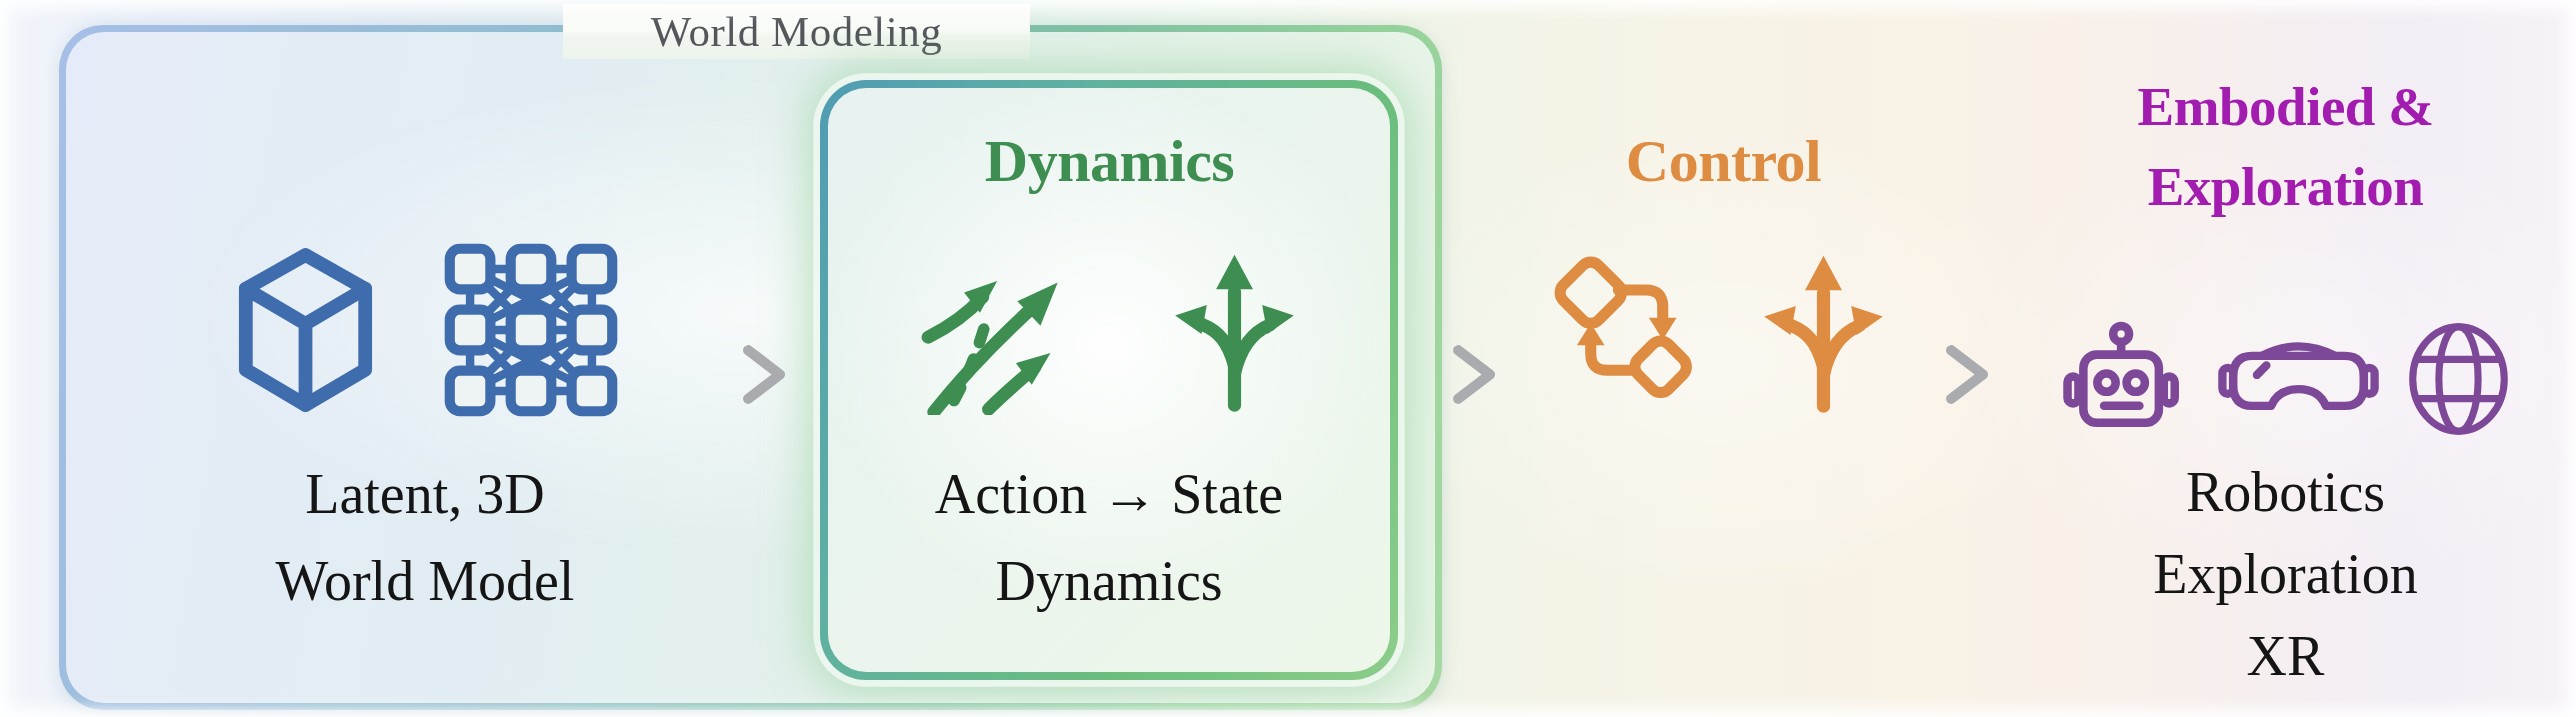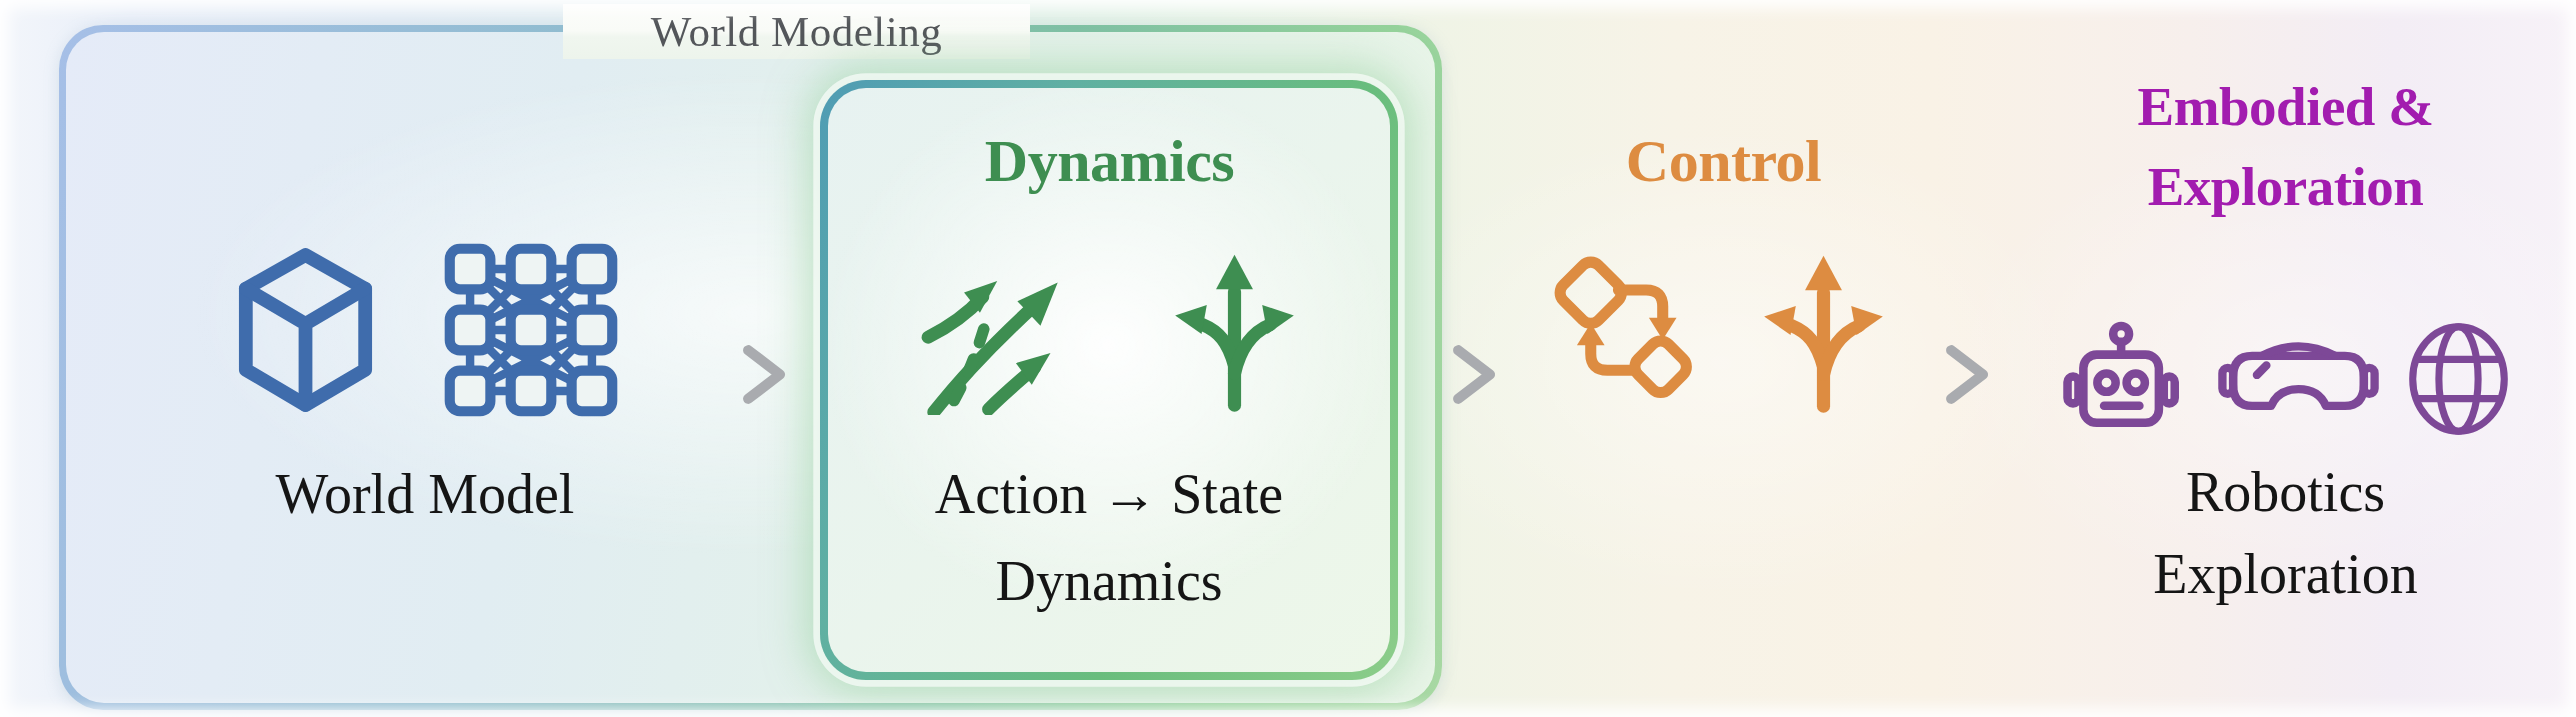--- a/index.html
+++ b/index.html
@@ -145,20 +145,21 @@
         <rect x="40" y="40" width="24" height="24" rx="6"></rect>
         <rect x="76" y="40" width="24" height="24" rx="6"></rect>
         <rect x="4" y="76" width="24" height="24" rx="6"></rect>
         <rect x="40" y="76" width="24" height="24" rx="6"></rect>
         <rect x="76" y="76" width="24" height="24" rx="6"></rect>
       </g>
     </svg>
   </div>
 
   <div class="caption cap-rep">
+    <div>Latent, 3D</div>
     <div>World Model</div>
   </div>
 
   <div class="flow-arrow arrow-1">
     <svg width="84" height="75" viewBox="0 0 90 80">
       <path d="M6 40 H56" stroke="url(#tailFade)" stroke-width="11" stroke-linecap="round" fill="none"></path>
       <path d="M42 14 L76 40 L42 66" stroke="#a9abaf" stroke-width="11" stroke-linecap="round" stroke-linejoin="round" fill="none"></path>
     </svg>
   </div>
 
@@ -274,17 +275,18 @@
         <ellipse cx="50" cy="55" rx="18" ry="48"></ellipse>
         <path d="M11 37 H89"></path>
         <path d="M11 73 H89"></path>
       </g>
     </svg>
   </div>
 
   <div class="caption cap-emb">
     <div>Robotics</div>
     <div>Exploration</div>
+    <div>XR</div>
   </div>
 
   <div class="bg-frame"></div>
 </div>
 
 
 </body></html>

